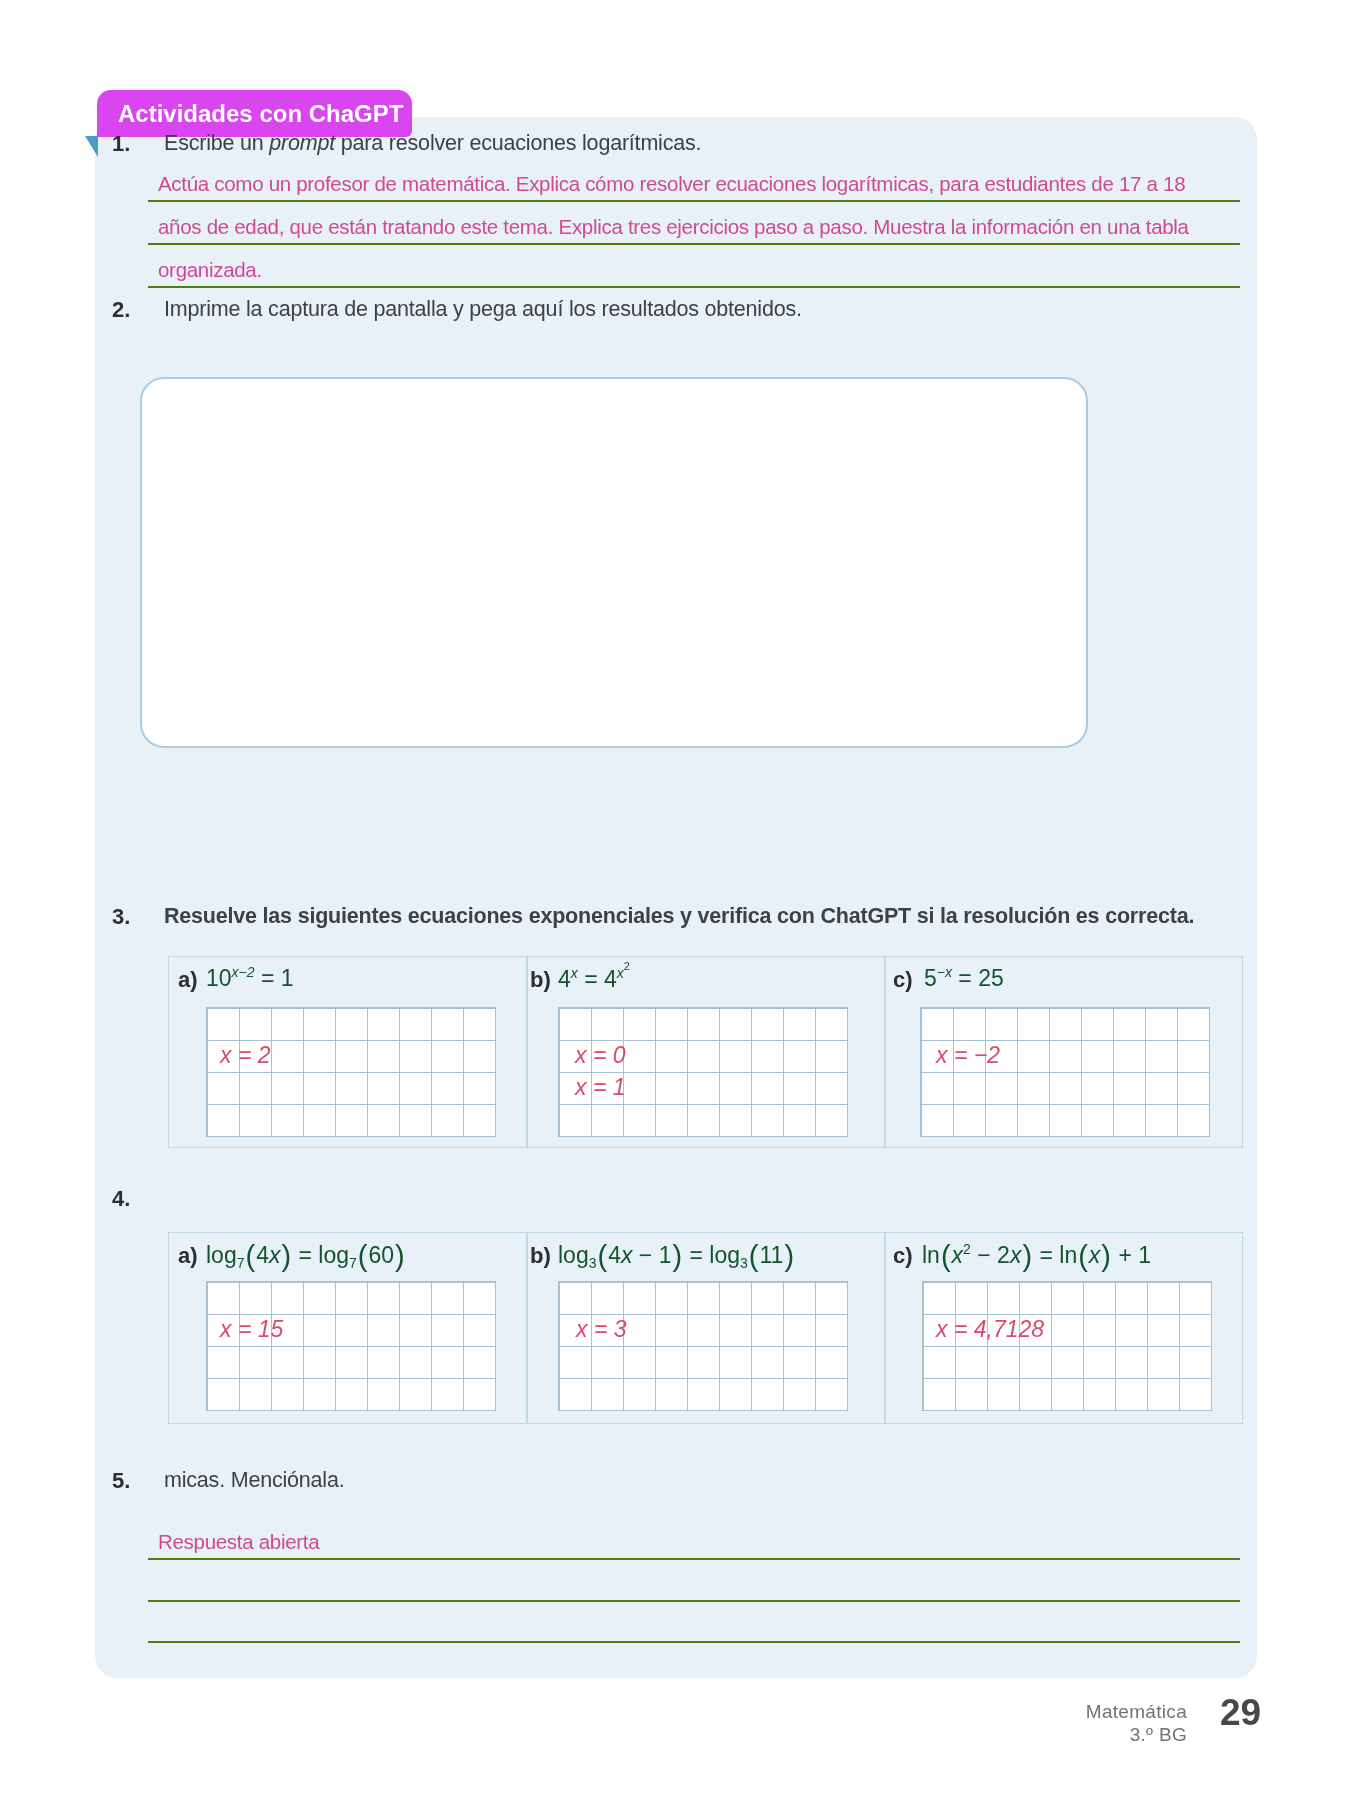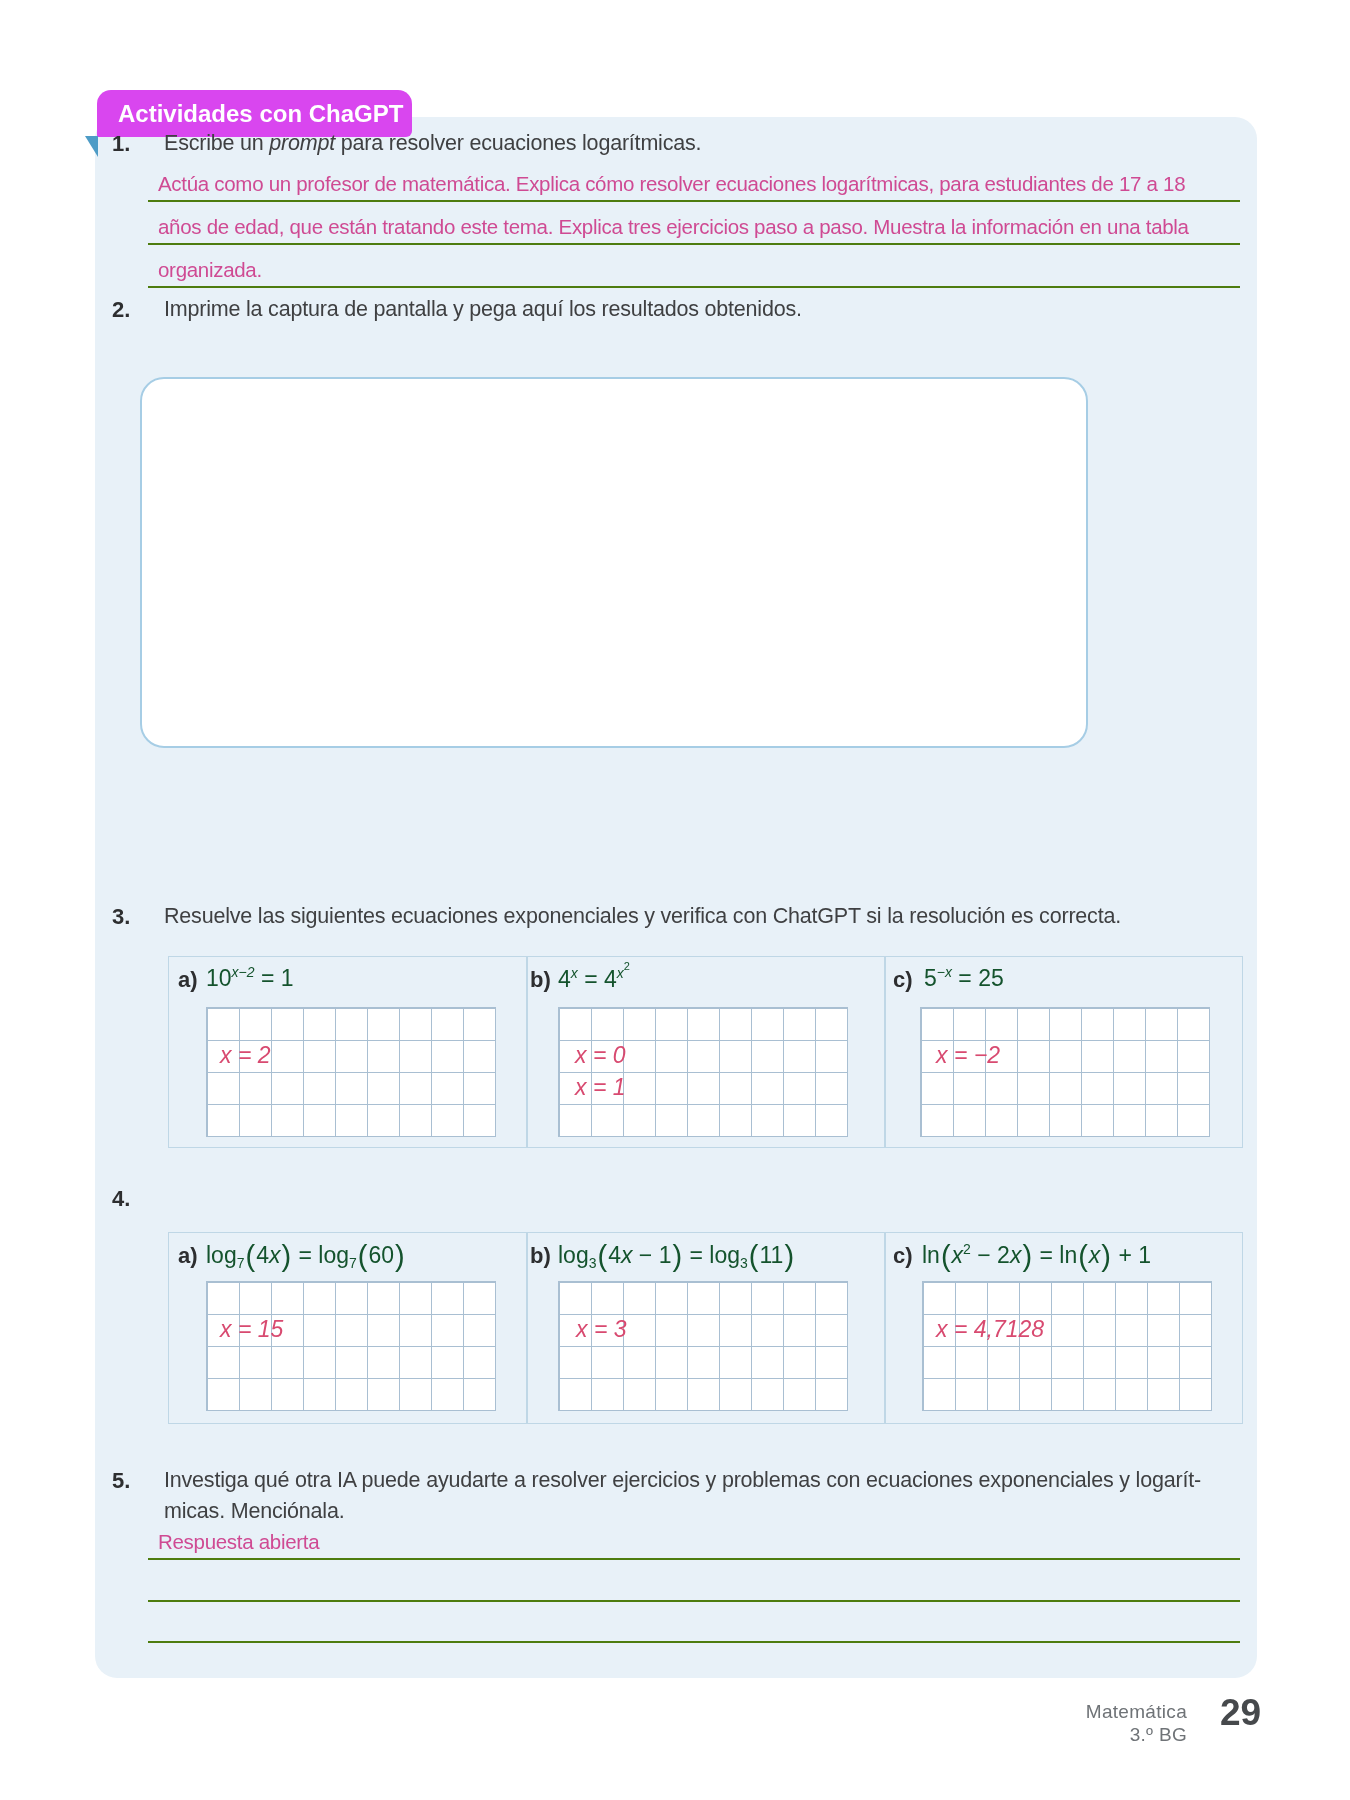--- a/index.html
+++ b/index.html
@@ -68,21 +68,21 @@
   <div class="abs itext" style="left:148px;top:128px;"><span>Escribe un </span><span class="it">prompt</span><span> para resolver ecuaciones logarítmicas.</span></div>
   <div class="abs wline" style="top:160px;">Actúa como un profesor de matemática. Explica cómo resolver ecuaciones logarítmicas, para estudiantes de 17 a 18</div>
   <div class="abs wline" style="top:203px;">años de edad, que están tratando este tema. Explica tres ejercicios paso a paso. Muestra la información en una tabla</div>
   <div class="abs wline" style="top:246px;">organizada.</div>
 
   <div class="abs num" style="left:112px;top:296px;">2.</div>
   <div class="abs itext" style="left:148px;top:294px;">Imprime la captura de pantalla y pega aquí los resultados obtenidos.</div>
   <div class="abs pastebox"></div>
 
   <div class="abs num" style="left:112px;top:903px;">3.</div>
-  <div class="abs itext" style="left:148px;top:901px;">Resuelve las siguientes ecuaciones exponenciales y verifica con ChatGPT si la resolución es correcta.</div>
+  <div class="abs itext" style="left:148px;top:901px;font-weight:bold;">Resuelve las siguientes ecuaciones exponenciales y verifica con ChatGPT si la resolución es correcta.</div>
   <div class="abs cont" style="top:956px;"></div>
   <div class="abs vsep" style="left:526px;top:956px;"></div>
   <div class="abs vsep" style="left:884px;top:956px;"></div>
 
   <div class="abs plabel" style="left:178px;top:967px;">a)</div>
   <div class="abs eq" style="left:206px;top:961px;"><span>10</span><span class="t-sup">x−2</span><span> = 1</span></div>
   <div class="abs grid" style="left:206px;top:1007px;"></div>
   <div class="abs gans" style="left:220px;top:1039px;">x = 2</div>
 
   <div class="abs plabel" style="left:530px;top:967px;">b)</div>
@@ -111,21 +111,20 @@
   <div class="abs grid" style="left:558px;top:1281px;"></div>
   <div class="abs gans" style="left:576px;top:1313px;">x = 3</div>
 
   <div class="abs plabel" style="left:893px;top:1243px;">c)</div>
   <div class="abs eq" style="left:922px;top:1238px;"><span>ln</span><span class="t-p">(</span><span class="t-i">x</span><span class="t-supn">2</span><span> − 2</span><span class="t-i">x</span><span class="t-p">)</span><span> = ln</span><span class="t-p">(</span><span class="t-i">x</span><span class="t-p">)</span><span> + 1</span></div>
   <div class="abs grid" style="left:922px;top:1281px;"></div>
   <div class="abs gans" style="left:936px;top:1313px;">x = 4,7128</div>
 
   <div class="abs num" style="left:112px;top:1467px;">5.</div>
   <div class="abs itext" style="left:148px;top:1465px;width:1100px;">
-    <div>Investiga qué otra IA puede ayudarte a resolver ejercicios y problemas con ecuaciones exponenciales y logarít-</div>
     <div>micas. Menciónala.</div>
   </div>
   <div class="abs wline" style="top:1518px;">Respuesta abierta</div>
   <div class="abs wline" style="top:1560px;"></div>
   <div class="abs wline" style="top:1601px;"></div>
 
   <div class="abs footer-label">
     <div>Matemática</div>
     <div>3.º BG</div>
   </div>

